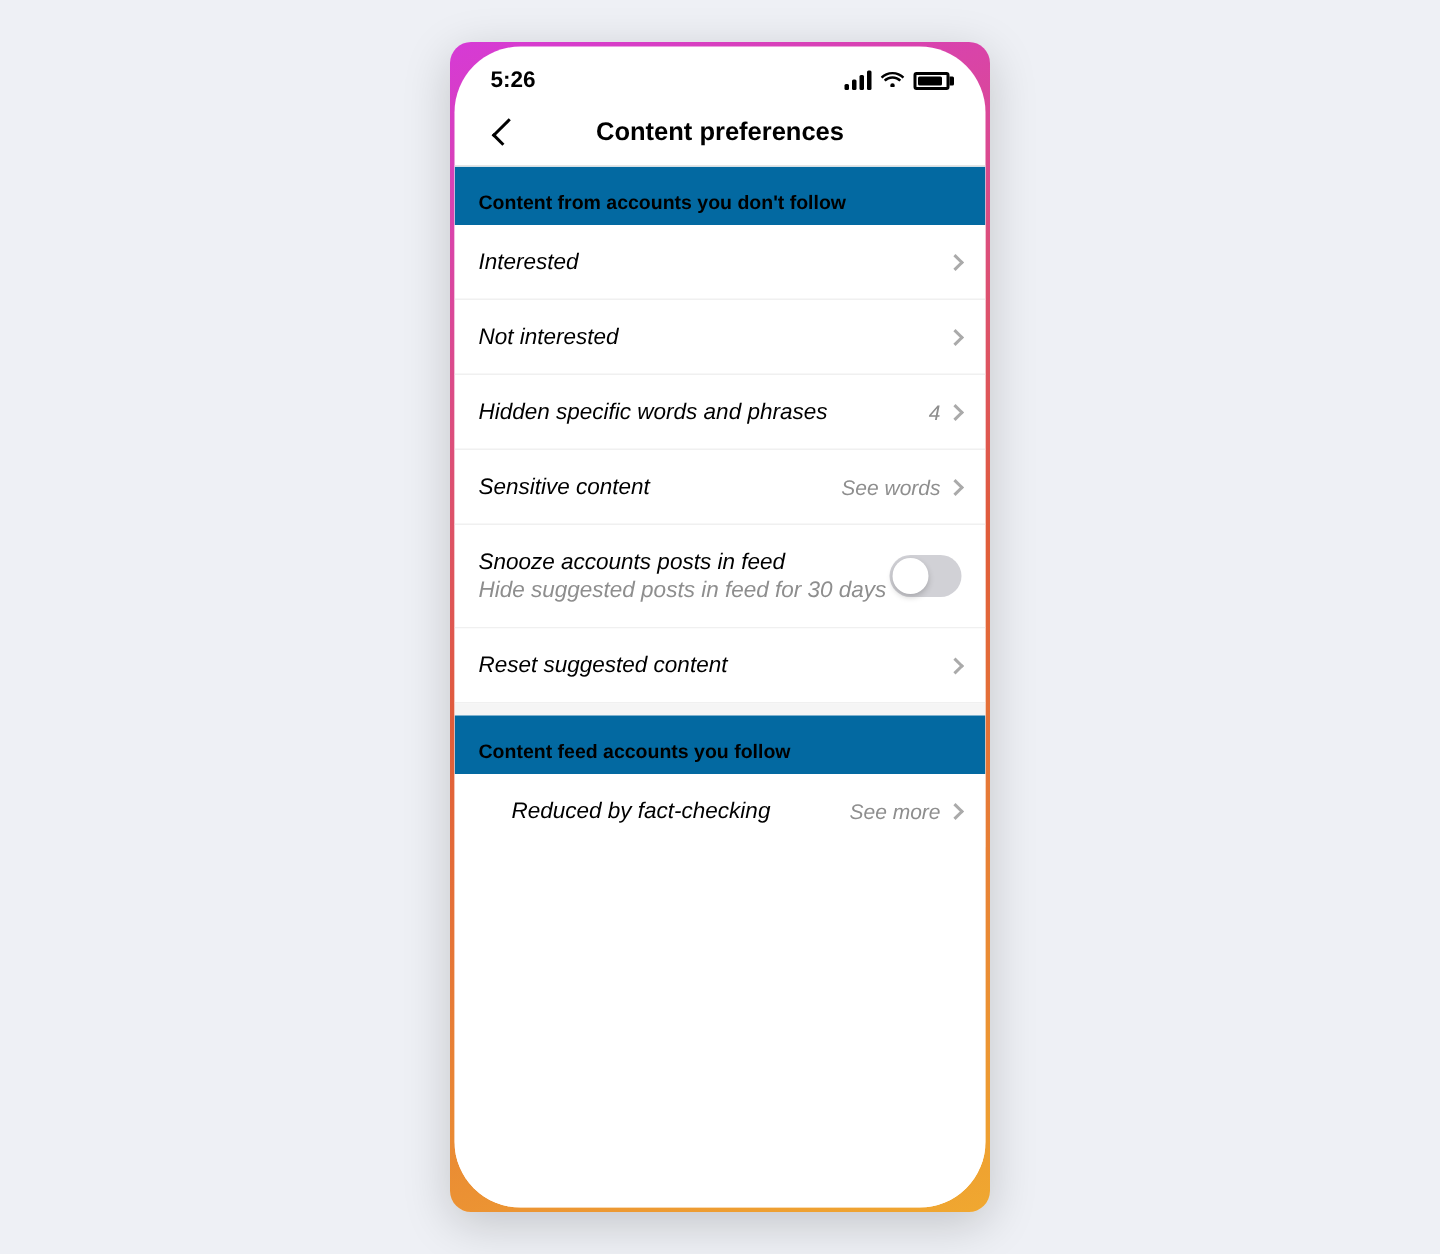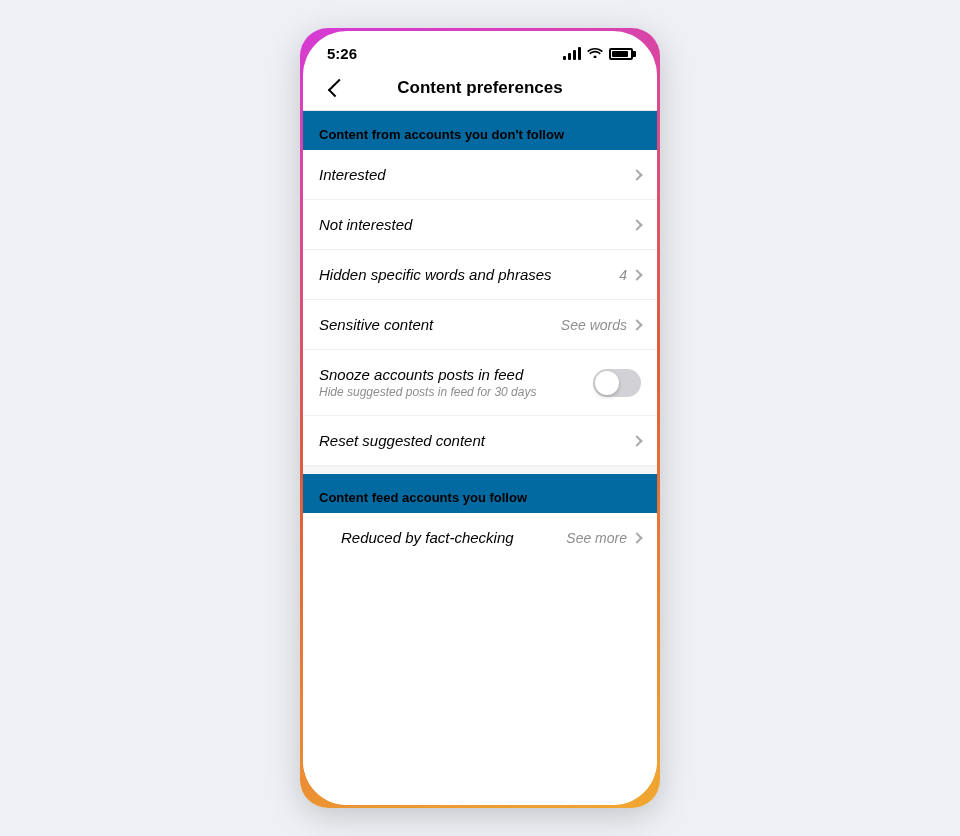--- a/index.html
+++ b/index.html
@@ -11,21 +11,21 @@
       align-items: center;
       min-height: 100vh;
       width: 960px;
       height: 836px;
       font-family: -apple-system, BlinkMacSystemFont, 'Segoe UI', sans-serif;
     }
 
     .phone-wrapper {
       width: 360px;
       height: 780px;
-      border-radius: 28px;
+      border-radius: 14px;
       padding: 3px;
       background: linear-gradient(160deg, #d63ad6, #e05c3a, #f0a830);
       box-shadow: 0 8px 32px rgba(0,0,0,0.18);
     }
 
     .phone-inner {
       width: 100%;
       height: 100%;
       border-radius: 44px;
       background: #ffffff;
@@ -176,21 +176,21 @@
       flex: 1;
     }
 
     .menu-item-label {
       font-size: 15px;
       color: #000;
       font-weight: 400;
     }
 
     .menu-item-sublabel {
-      font-size: 12px;
+      font-size: 15px;
       color: #8e8e8e;
       margin-top: 2px;
     }
 
     .menu-item-right {
       display: flex;
       align-items: center;
       gap: 6px;
       color: #8e8e8e;
       font-size: 14px;

